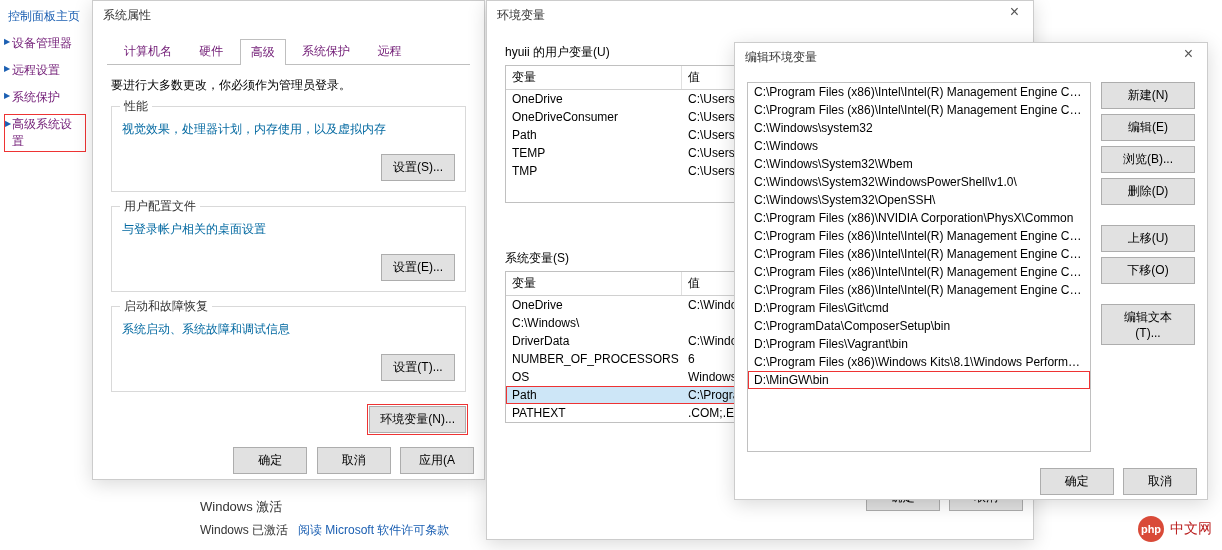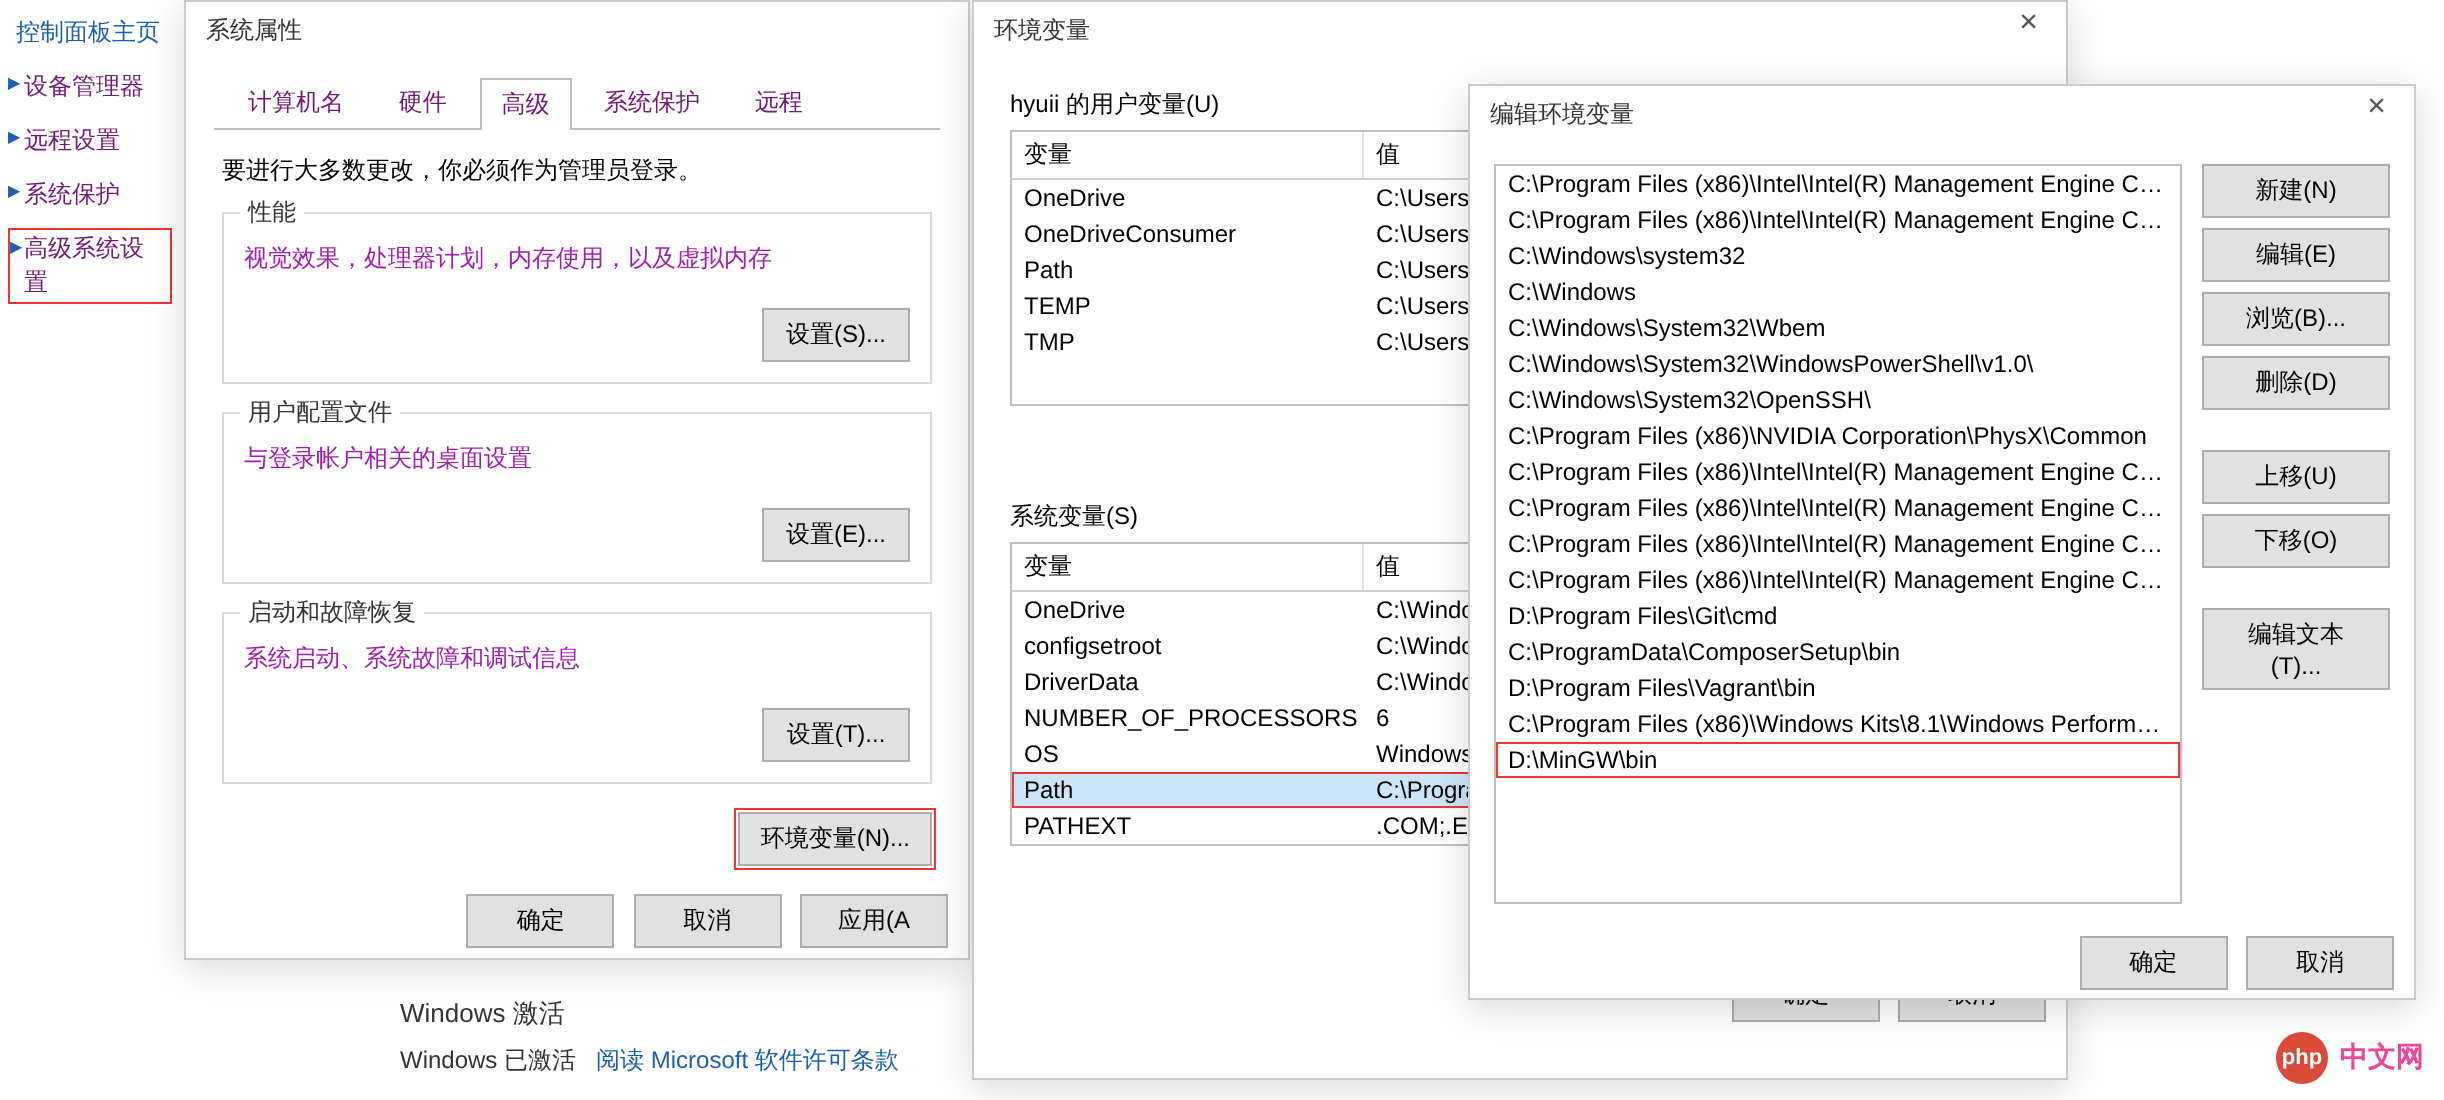--- a/index.html
+++ b/index.html
@@ -23,21 +23,21 @@
   .btn-row .btn { margin-left: 6px; }
 
   
   .win1 { left: 92px; top: 0; width: 393px; height: 480px; }
   .tabs { border-bottom: 1px solid #bfbfbf; padding: 0 6px; }
   .tab { display: inline-block; padding: 4px 10px; border: 1px solid transparent; border-bottom: none; cursor: pointer; margin-right: 2px; color: #701a75; }
   .tab.active { border-color: #bfbfbf; background: #fff; position: relative; top: 1px; }
   .note { margin: 12px 4px; }
   .group { border: 1px solid #d9d9d9; padding: 14px 10px 10px; margin: 8px 4px 14px; position: relative; }
   .group .glabel { position: absolute; left: 8px; top: -9px; background: #fff; padding: 0 4px; color: #333; }
-  .group .gdesc { color: #a21caf; margin-bottom: 16px; }
+  .group .gdesc { color: #0369a1; margin-bottom: 16px; }
   .group .gbtn { text-align: right; margin-top: 6px; }
 
   
   .win2 { left: 486px; top: 0; width: 548px; height: 540px; }
   .subhdr { margin: 6px 4px 4px; }
   .listwrap { border: 1px solid #c0c0c0; margin: 4px 4px 6px; height: 138px; overflow: hidden; }
   .listhdr { display: flex; border-bottom: 1px solid #d0d0d0; background: #fff; }
   .listhdr span { padding: 3px 6px; border-right: 1px solid #e0e0e0; }
   .listhdr .c1 { width: 176px; }
   .listhdr .c2 { flex: 1; }
@@ -60,21 +60,21 @@
   .rbtns .btn { width: 94px; min-width: 0; }
 
   
   .bottom { position: absolute; left: 200px; top: 498px; }
   .bottom .h { font-size: 13px; color: #333; margin-bottom: 6px; }
   .bottom .line { color: #333; }
   .bottom .link { color: #1b5fb2; cursor: pointer; }
 
   .logo { position: absolute; right: 10px; bottom: 8px; display: flex; align-items: center; gap: 6px; }
   .logo .mark { width: 26px; height: 26px; border-radius: 50%; background: #d94a38; color: #fff; display: flex; align-items: center; justify-content: center; font-size: 11px; font-weight: bold; }
-  .logo .txt { color: #ec4899; font-size: 14px; font-weight: bold; }
+  .logo .txt { color: #b91c1c; font-size: 14px; }
 </style>
 </head>
 <body>
 <div class="stage">
 
 <div class="cp-nav">
   <div class="home">控制面板主页</div>
   <div class="item">设备管理器</div>
   <div class="item">远程设置</div>
   <div class="item">系统保护</div>
@@ -171,21 +171,20 @@
       <div class="listhdr">
         <span class="c1">变量</span>
         <span class="c2">值</span>
       </div>
       <div class="rows" id="sys-rows">
             <div class="row">
               <span class="c1">OneDrive</span>
               <span class="c2">C:\Windows\</span>
             </div>
             <div class="row">
-              <span class="c1">configsetroot</span>
               <span class="c2">C:\Windows\</span>
             </div>
             <div class="row">
               <span class="c1">DriverData</span>
               <span class="c2">C:\Windows\</span>
             </div>
             <div class="row">
               <span class="c1">NUMBER_OF_PROCESSORS</span>
               <span class="c2">6</span>
             </div>

